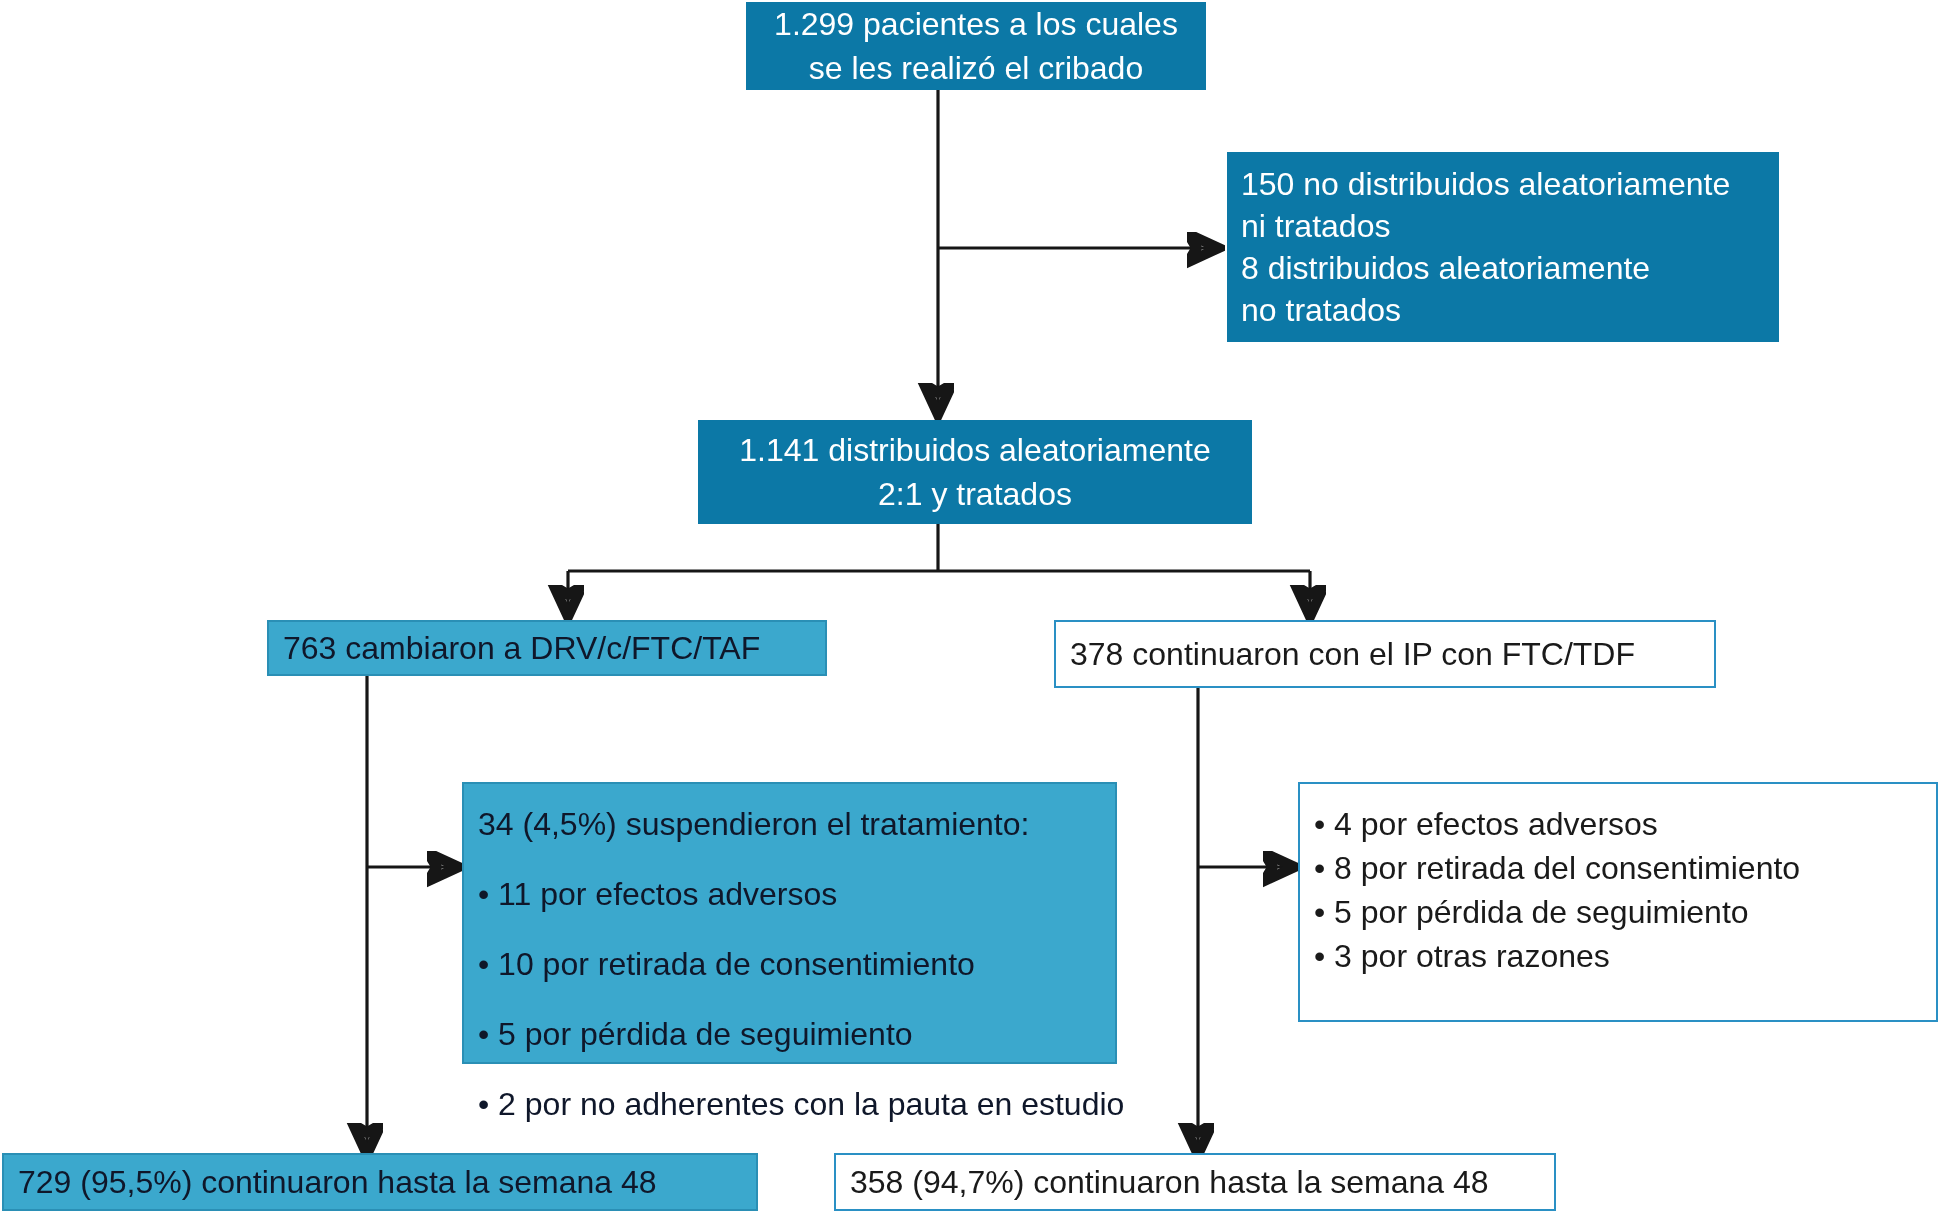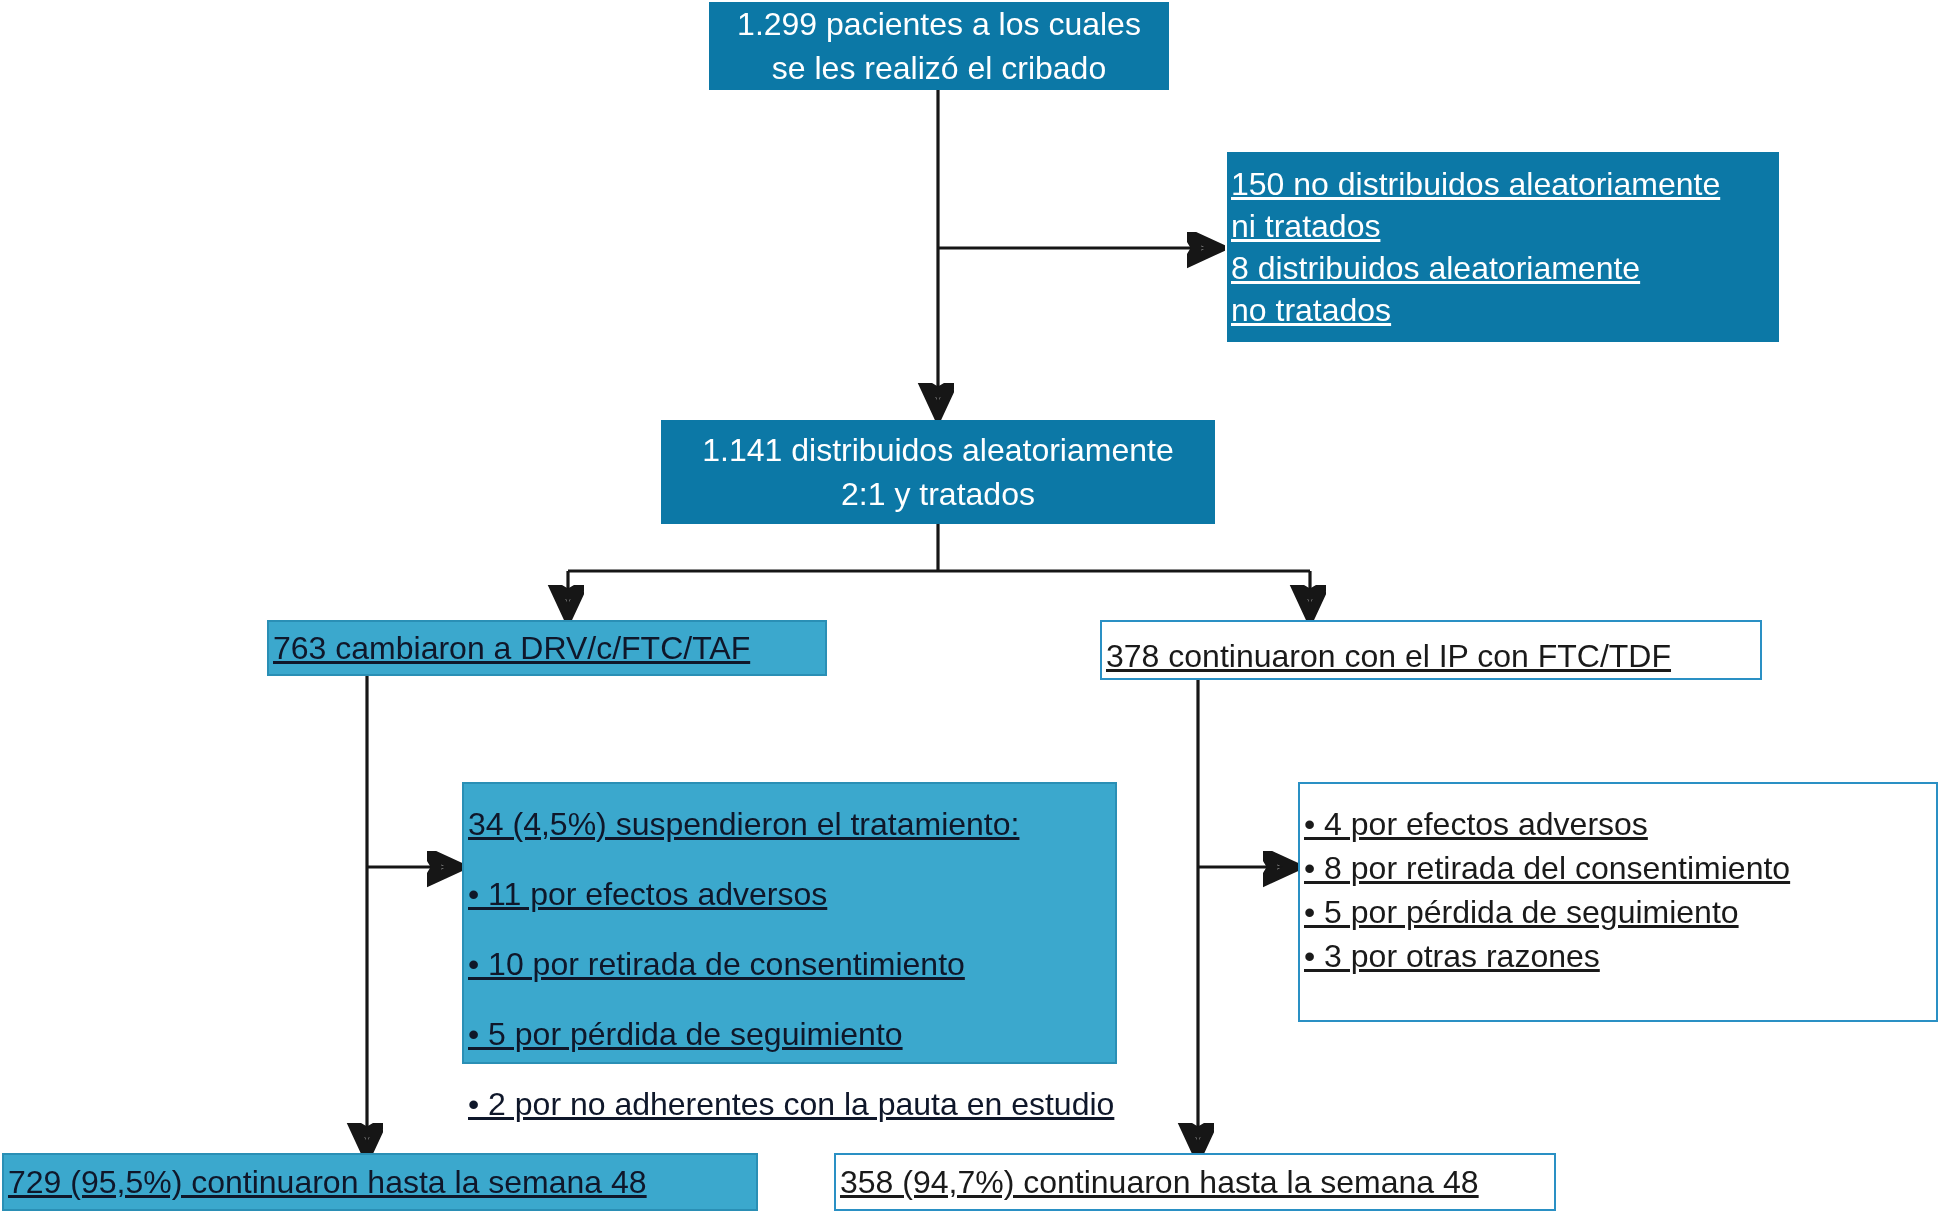--- a/index.html
+++ b/index.html
@@ -26,20 +26,21 @@
     display: block;
     white-space: nowrap;
   }
   
   .b-dark {
     background: #0c78a6;
     color: #ffffff;
     text-align: center;
     font-size: 32px;
     line-height: 44px;
+    margin-left: 37px;
   }
   
   .b-dark-left {
     background: #0c78a6;
     color: #ffffff;
     text-align: left;
     font-size: 32px;
     line-height: 42px;
   }
   
@@ -51,21 +52,21 @@
     line-height: 44px;
   }
   
   .b-white {
     background: #ffffff;
     border: 2px solid #2a90c4;
     color: #1a1a1a;
     font-size: 32px;
     line-height: 44px;
   }
-  .pad-l { padding-left: 4px; text-decoration: underline; }
+  .pad-l { padding-left: 14px; }
   .center { text-align: center; }
   .left { text-align: left; }
   .bullets { }
   .bullets .line { }
   svg.conn {
     position: absolute;
     left: 0;
     top: 0;
     width: 1944px;
     height: 1217px;
@@ -115,21 +116,21 @@
 
   <div class="box b-dark center" style="left:661px; top:420px; width:554px; height:104px;">
     <span class="line">1.141 distribuidos aleatoriamente</span>
     <span class="line">2:1 y tratados</span>
   </div>
 
   <div class="box b-light pad-l left" style="left:267px; top:620px; width:560px; height:56px;">
     <span class="line">763 cambiaron a DRV/c/FTC/TAF</span>
   </div>
 
-  <div class="box b-white pad-l left" style="left:1100px; top:620px; width:662px; height:60px;justify-content:flex-end;">
+  <div class="box b-white pad-l left" style="left:1054px; top:620px; width:662px; height:68px;">
     <span class="line">378 continuaron con el IP con FTC/TDF</span>
   </div>
 
   <div class="box b-light pad-l left bullets" style="left:462px; top:782px; width:655px; height:282px; justify-content:flex-start; padding-top:18px;gap:26px;">
     <span class="line">34 (4,5%) suspendieron el tratamiento:</span>
     <span class="line">• 11 por efectos adversos</span>
     <span class="line">• 10 por retirada de consentimiento</span>
     <span class="line">• 5 por pérdida de seguimiento</span>
     <span class="line">• 2 por no adherentes con la pauta en estudio</span>
   </div>

